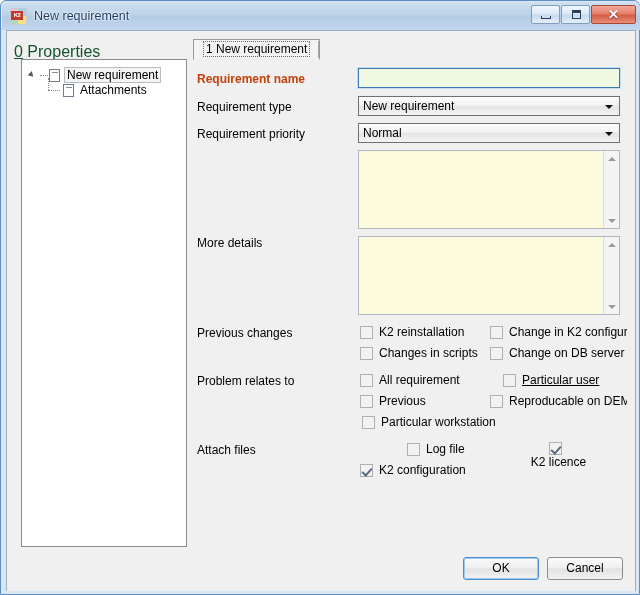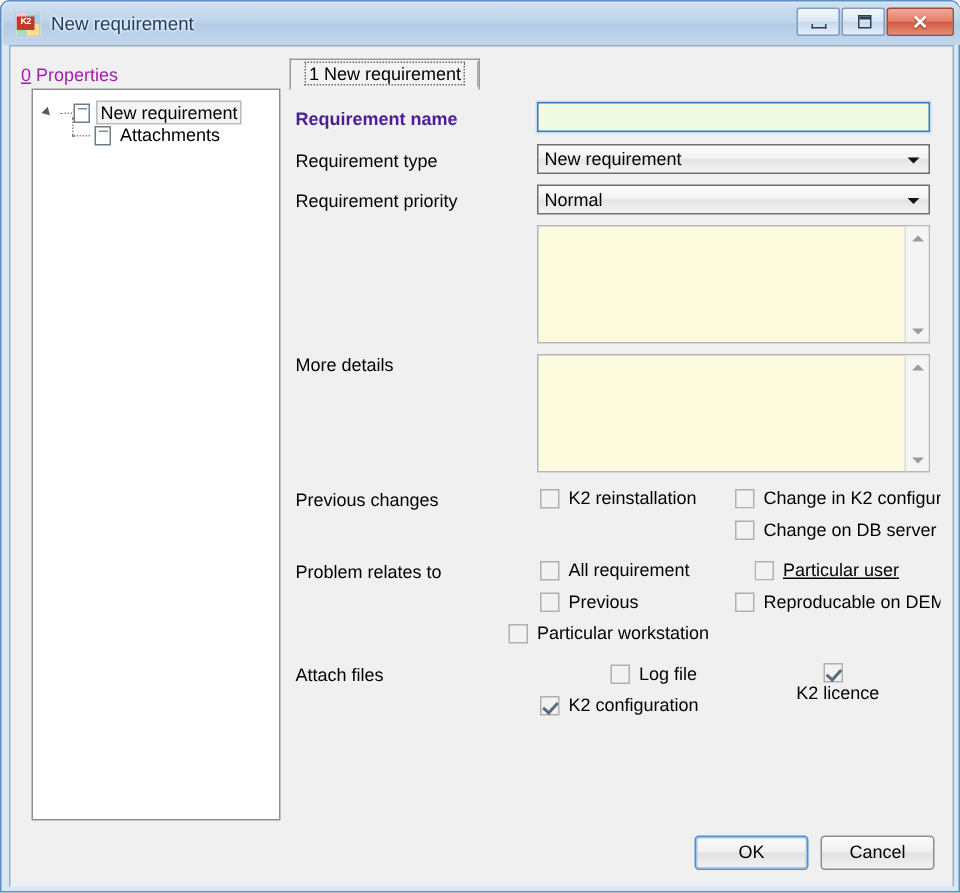--- a/index.html
+++ b/index.html
@@ -135,22 +135,22 @@
     line-height: 17px;
     text-align: center;
     font-family: "Liberation Sans", sans-serif;
     text-shadow: 0 1px 1px rgba(90,20,10,.8);
   }
 
   
   .props-label {
     position: absolute;
     left: 13px; top: 42px;
-    font-size: 12px;
-    color: #a21caf;
+    font-size: 16px;
+    color: #14532d;
     white-space: nowrap;
   }
   .props-label .accel { text-decoration: underline; }
 
   .tree-box {
     position: absolute;
     left: 20px; top: 58px;
     width: 166px;
     height: 488px;
     box-sizing: border-box;
@@ -292,21 +292,21 @@
 
   
   .f-label {
     position: absolute;
     font-size: 12px;
     color: #000;
     white-space: nowrap;
     left: 196px;
   }
   .f-label.blue { color: #1414d2; }
-  .f-label.bluebold { color: #4c1d95; font-weight: bold; }
+  .f-label.bluebold { color: #c2410c; font-weight: bold; }
 
   .text-input {
     position: absolute;
     left: 357px;
     width: 262px;
     height: 20px;
     box-sizing: border-box;
     background: #f0fae2;
     border: 1px solid #3d7ab5;
     outline: 1px solid #c6dcf0;
@@ -512,20 +512,24 @@
 
   <div class="f-label" style="top:325px;">Previous changes</div>
   <div class="cb" style="left:359px; top:324px;">
     <span class="box"></span>
     <span>K2 reinstallation</span>
   </div>
   <div class="cb clip" style="left:489px; top:324px; width:137px;">
     <span class="box"></span>
     <span>Change in K2 configura</span>
   </div>
+  <div class="cb" style="left:359px; top:345px;">
+    <span class="box"></span>
+    <span>Changes in scripts</span>
+  </div>
   <div class="cb clip" style="left:489px; top:345px; width:137px;">
     <span class="box"></span>
     <span>Change on DB server</span>
   </div>
 
   <div class="f-label" style="top:373px;">Problem relates to</div>
   <div class="cb" style="left:359px; top:372px;">
     <span class="box"></span>
     <span>All requirement</span>
   </div>
@@ -534,21 +538,21 @@
     <span>Particular user</span>
   </div>
   <div class="cb" style="left:359px; top:393px;">
     <span class="box"></span>
     <span>Previous</span>
   </div>
   <div class="cb clip" style="left:489px; top:393px; width:137px;">
     <span class="box"></span>
     <span>Reproducable on DEMC</span>
   </div>
-  <div class="cb" style="left:338px; top:414px;align-items:flex-end;">
+  <div class="cb" style="left:361px; top:414px;align-items:flex-end;">
     <span class="box"></span>
     <span>Particular workstation</span>
   </div>
 
   <div class="f-label" style="top:442px;">Attach files</div>
   <div class="cb" style="left:359px; top:441px;margin-left:47px;">
     <span class="box"></span>
     <span>Log file</span>
   </div>
   <div class="cb clip" style="left:489px; top:441px; width:137px;flex-direction:column;">

